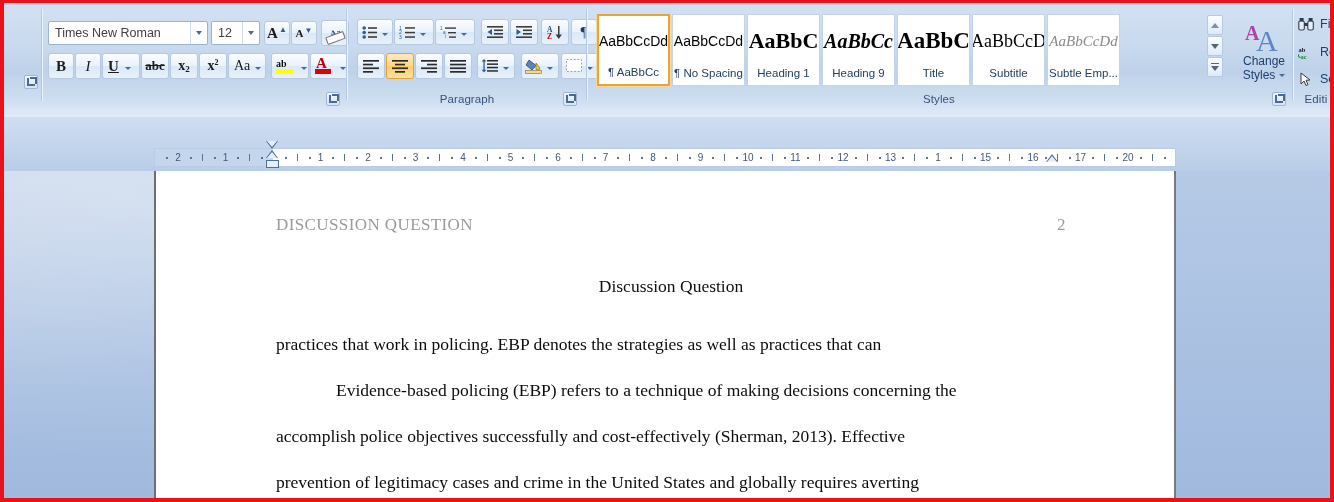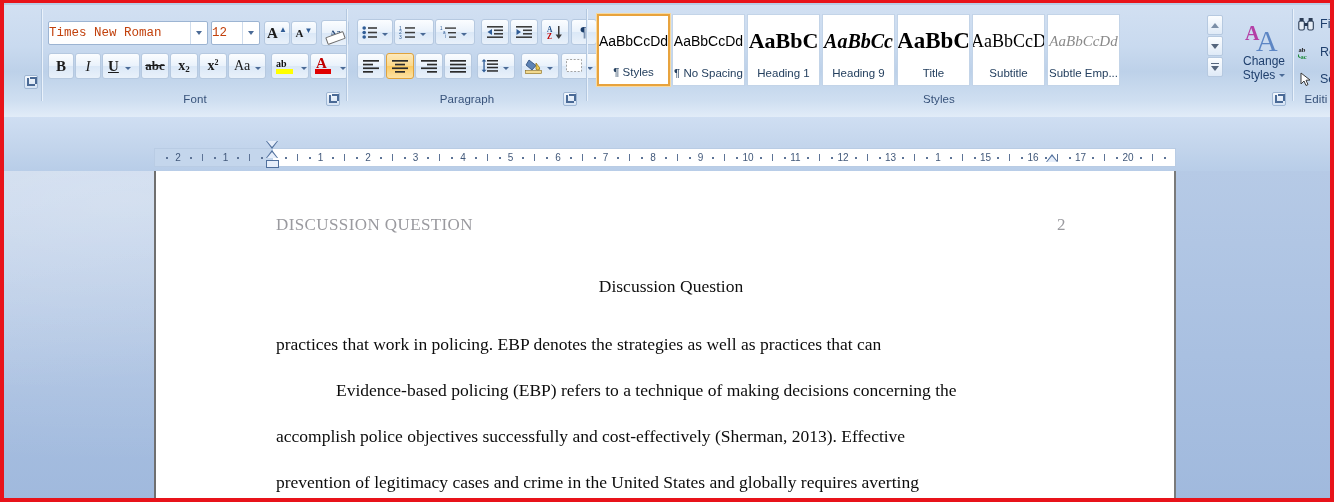--- a/index.html
+++ b/index.html
@@ -69,22 +69,22 @@
     border:1px solid #e0a33c;
     background:linear-gradient(to bottom,#fde9bb 0%,#fcd98a 50%,#fbcb64 52%,#fde2a4 100%);
   }
   .cbx{
     position:absolute;box-sizing:border-box;
     border:1px solid #9cb4d2;border-radius:2px;
     background:#ffffff;
     display:flex;align-items:center;
   }
   .cbx .txt{
-    font-family:Liberation Mono, monospace;font-size:12.5px;color:#c2410c;
-    flex:1;white-space:nowrap;overflow:hidden;
+    font-family:Liberation Sans, sans-serif;font-size:12.5px;color:#404040;
+    padding-left:6px;flex:1;white-space:nowrap;overflow:hidden;
   }
   .cbx .arrow{
     width:16px;height:100%;display:flex;align-items:center;justify-content:center;
     border-left:1px solid #cfdcec;
   }
   .caret{
     width:0;height:0;border-left:3.5px solid transparent;border-right:3.5px solid transparent;
     border-top:4px solid #4a6a96;
   }
   .caret.sm{border-left-width:3px;border-right-width:3px;border-top-width:3.5px;}
@@ -272,21 +272,20 @@
         <span style="font-size:10px;font-weight:bold;color:#111;position:relative;top:-3px;">ab</span>
         <span style="position:absolute;left:4px;bottom:4px;width:17px;height:5px;background:#ffff00;"></span>
         <span class="caret sm" style="margin-left:14px;margin-top:5px;"></span>
       </div>
       <div class="btn bx" style="left:266px;top:48px;width:38px;height:26px;justify-content:flex-start;padding-left:5px;">
         <span class="gl gl-b" style="font-size:15px;color:#c00000;position:relative;top:-3px;">A</span>
         <span style="position:absolute;left:4px;bottom:4px;width:16px;height:5px;background:#e00000;"></span>
         <span class="caret sm" style="margin-left:13px;margin-top:5px;"></span>
       </div>
 
-      <div class="group-label">Font</div>
       <div class="dlg-launcher" style="right:6px;"></div>
     </div>
     <div class="group-sep" style="left:342px;"></div>
     <div class="group-sep2" style="left:343px;"></div>
 
     <div class="group" style="left:345px;width:236px;">
 
       <div class="btn bx" style="left:8px;top:14px;width:36px;height:26px;justify-content:flex-start;padding-left:4px;">
         <svg width="16" height="14" viewBox="0 0 16 14">
           <circle cx="2.2" cy="3" r="1.8" fill="#2f5c96"></circle>
@@ -412,21 +411,21 @@
       <div class="group-label">Paragraph</div>
       <div class="dlg-launcher" style="right:8px;"></div>
     </div>
     <div class="group-sep" style="left:582px;"></div>
     <div class="group-sep2" style="left:583px;"></div>
 
     <div class="group" style="left:585px;width:700px;">
       <div id="styles-gallery">
           <div class="stylebox sel" style="left: 8px;">
             <div class="sample" style="font-family: &quot;Liberation Sans&quot;, sans-serif; font-weight: normal; font-style: normal; font-size: 14px; color: rgb(0, 0, 0);">AaBbCcDd</div>
-            <div class="name">¶ Styles</div>
+            <div class="name">¶ AaBbCc</div>
           </div>
           <div class="stylebox" style="left: 83px;">
             <div class="sample" style="font-family: &quot;Liberation Sans&quot;, sans-serif; font-weight: normal; font-style: normal; font-size: 14px; color: rgb(0, 0, 0);">AaBbCcDd</div>
             <div class="name">¶ No Spacing</div>
           </div>
           <div class="stylebox" style="left: 158px;">
             <div class="sample" style="font-family: &quot;Liberation Serif&quot;, serif; font-weight: bold; font-style: normal; font-size: 22px; color: rgb(0, 0, 0);">AaBbC</div>
             <div class="name">Heading 1</div>
           </div>
           <div class="stylebox" style="left: 233px;">

